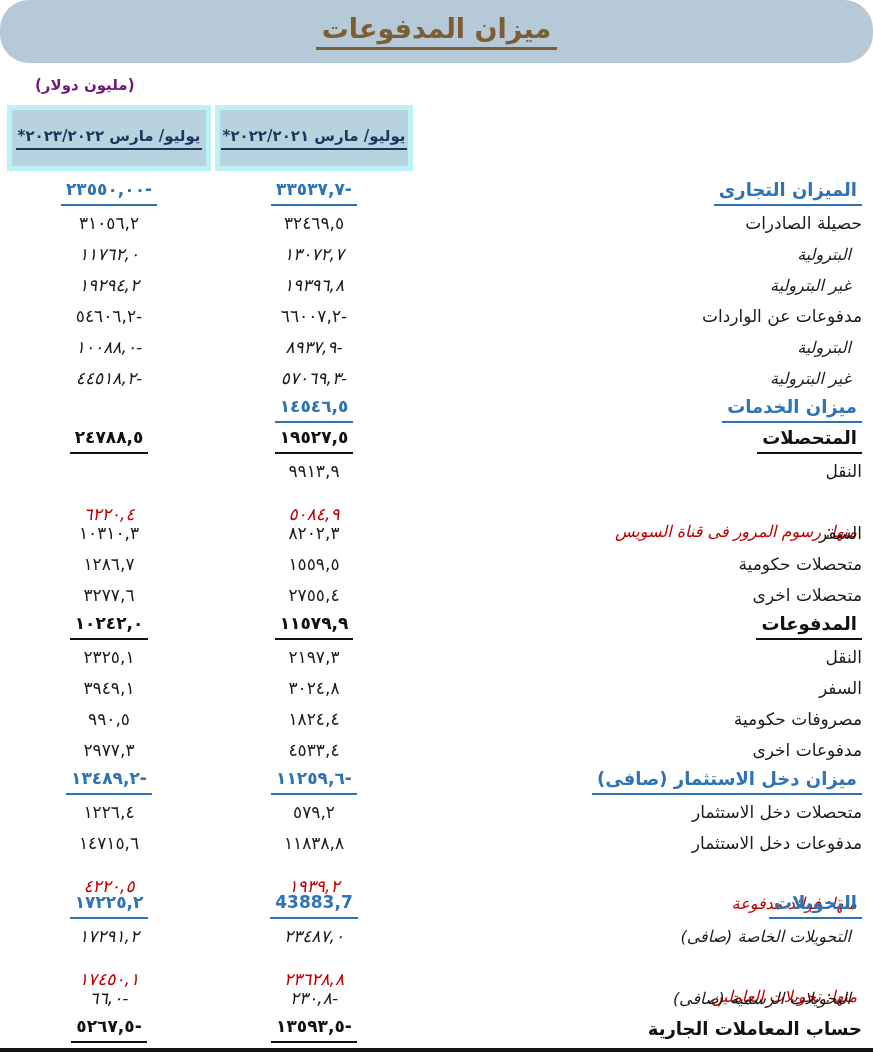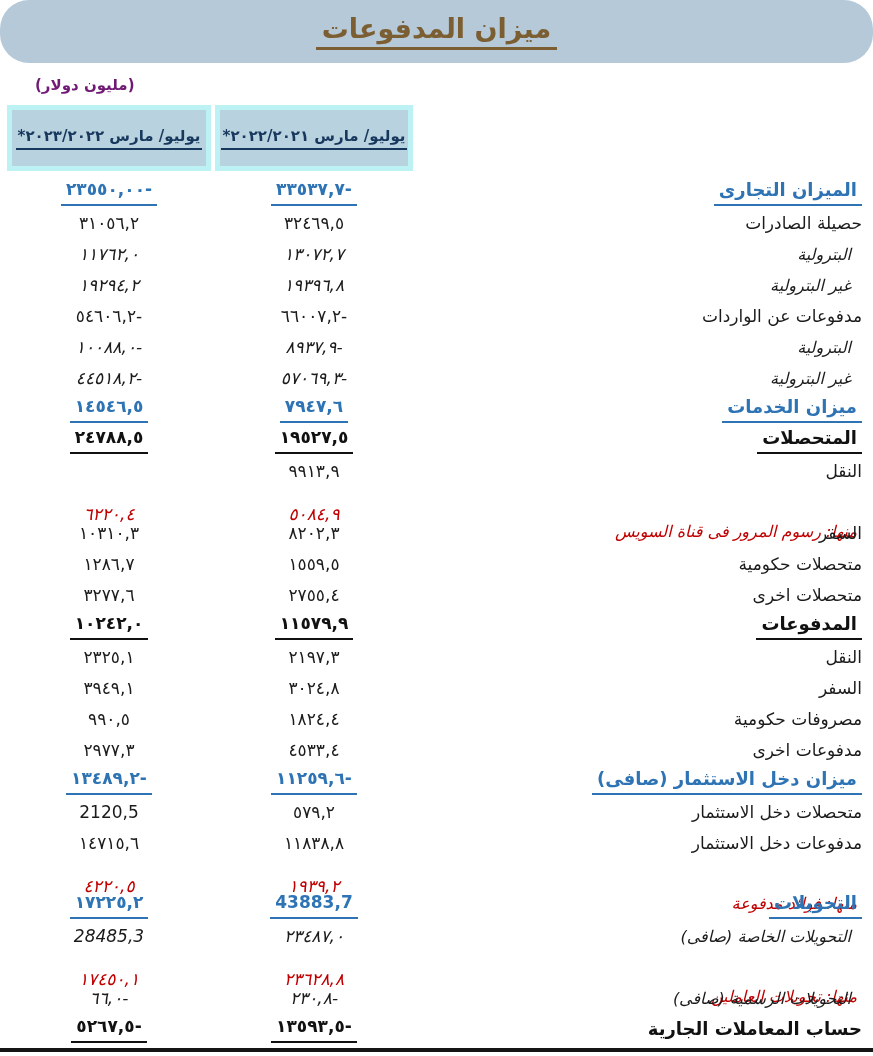--- a/index.html
+++ b/index.html
@@ -106,21 +106,20 @@
   </div>
 
   <div class="trow r-italic">
     <div class="cell label"><span class="lbl-s">غير البترولية</span></div>
     <div class="cell num c1"><span class="val-s" dir="ltr">٥٧٠٦٩,٣-</span></div>
     <div class="cell num c2"><span class="val-s" dir="ltr">٤٤٥١٨,٢-</span></div>
   </div>
 
   <div class="trow r-blue">
     <div class="cell label"><span class="lbl-s">ميزان الخدمات</span></div>
-    <div class="cell num c1"><span class="val-s" dir="ltr">٧٩٤٧,٦</span></div>
     <div class="cell num c2"><span class="val-s" dir="ltr">١٤٥٤٦,٥</span></div>
   </div>
 
   <div class="trow r-boldu">
     <div class="cell label"><span class="lbl-s">المتحصلات</span></div>
     <div class="cell num c1"><span class="val-s" dir="ltr">١٩٥٢٧,٥</span></div>
     <div class="cell num c2"><span class="val-s" dir="ltr">٢٤٧٨٨,٥</span></div>
   </div>
 
   <div class="trow r-normal">
@@ -184,21 +183,21 @@
 
   <div class="trow r-blue">
     <div class="cell label"><span class="lbl-s">ميزان دخل الاستثمار (صافى)</span></div>
     <div class="cell num c1"><span class="val-s" dir="ltr">١١٢٥٩,٦-</span></div>
     <div class="cell num c2"><span class="val-s" dir="ltr">١٣٤٨٩,٢-</span></div>
   </div>
 
   <div class="trow r-normal">
     <div class="cell label"><span class="lbl-s">متحصلات دخل الاستثمار</span></div>
     <div class="cell num c1"><span class="val-s" dir="ltr">٥٧٩,٢</span></div>
-    <div class="cell num c2"><span class="val-s" dir="ltr">2120,5</span></div>
+    <div class="cell num c2"><span class="val-s" dir="ltr">١٢٢٦,٤</span></div>
   </div>
 
   <div class="trow r-normal">
     <div class="cell label"><span class="lbl-s">مدفوعات دخل الاستثمار</span></div>
     <div class="cell num c1"><span class="val-s" dir="ltr">١١٨٣٨,٨</span></div>
     <div class="cell num c2"><span class="val-s" dir="ltr">١٤٧١٥,٦</span></div>
   </div>
 
   <div class="trow r-red">
     <div class="cell label"><span class="lbl-s">منها: فوائد مدفوعة</span></div>
@@ -208,21 +207,21 @@
 
   <div class="trow r-blue">
     <div class="cell label"><span class="lbl-s">التحويلات</span></div>
     <div class="cell num c1"><span class="val-s" dir="ltr">43883,7</span></div>
     <div class="cell num c2"><span class="val-s" dir="ltr">١٧٢٢٥,٢</span></div>
   </div>
 
   <div class="trow r-italic">
     <div class="cell label"><span class="lbl-s">التحويلات الخاصة (صافى)</span></div>
     <div class="cell num c1"><span class="val-s" dir="ltr">٢٣٤٨٧,٠</span></div>
-    <div class="cell num c2"><span class="val-s" dir="ltr">28485,3</span></div>
+    <div class="cell num c2"><span class="val-s" dir="ltr">١٧٢٩١,٢</span></div>
   </div>
 
   <div class="trow r-red">
     <div class="cell label"><span class="lbl-s">منها: تحويلات العاملين</span></div>
     <div class="cell num c1"><span class="val-s" dir="ltr">٢٣٦٢٨,٨</span></div>
     <div class="cell num c2"><span class="val-s" dir="ltr">١٧٤٥٠,١</span></div>
   </div>
 
   <div class="trow r-italic">
     <div class="cell label"><span class="lbl-s">التحويلات الرسمية (صافى)</span></div>

